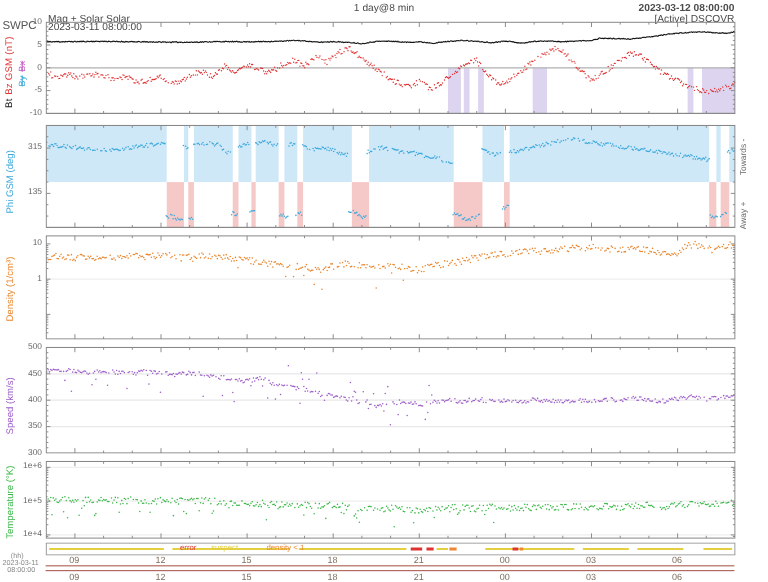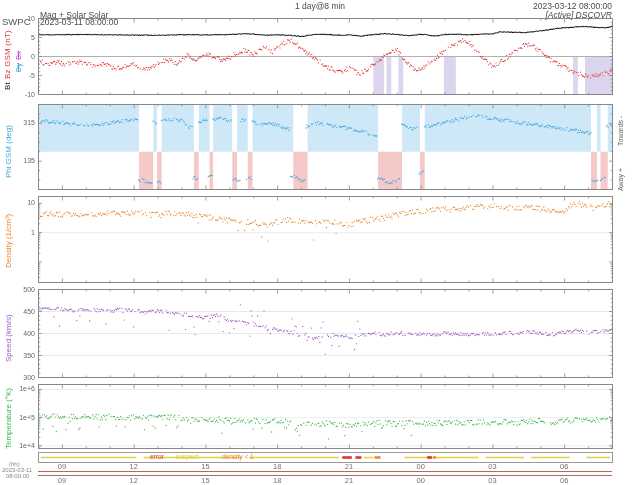--- a/index.html
+++ b/index.html
@@ -21,22 +21,22 @@
 </style>
 </head>
 <body>
 
 <div class="stage">
 
   <span class="t brand" style="left:2px;top:16px;">SWPC</span>
   <span class="t hdr" style="left:40px;top:17px;">2023-03-11 08:00:00</span>
   <span class="t hdr" style="left:40px;top:10px;">Mag + Solar Solar</span>
   <span class="t hdr" style="left:245px;top:1px;width:150px;text-align:center;">1 day@8 min</span>
-  <span class="t hdr" style="left:462px;top:1px;width:150px;text-align:right;">2023-03-12 08:00:00</span>
-  <span class="t hdr" style="left:462px;top:10px;width:150px;text-align:right;font-style:italic;">[Active] DSCOVR</span>
+  <span class="t hdr" style="left:462px;top:1px;width:150px;text-align:right;font-weight:bold;">2023-03-12 08:00:00</span>
+  <span class="t hdr" style="left:462px;top:10px;width:150px;text-align:right;">[Active] DSCOVR</span>
 
   <span class="vlab" style="left:3px;top:90px;">
     <span style="margin-right: 3px; color: rgb(22, 22, 22);">Bt</span><span style="color: rgb(224, 52, 52);">Bz GSM (nT)</span>
   </span>
   <span class="vlab" style="left:14px;top:72px;font-size:7.5px;">
     <span class="strike" style="margin-right: 3px; color: rgb(63, 169, 220);">By</span><span class="strike" style="color: rgb(200, 92, 200);">Bx</span>
   </span>
   <span class="vlab" style="left: 4px; top: 178px; color: rgb(63, 169, 220);">Phi GSM (deg)</span>
   <span class="vlab" style="left: 4px; top: 268px; color: rgb(232, 135, 47);">Density (1/cm³)</span>
   <span class="vlab" style="left: 4px; top: 362px; color: rgb(157, 95, 201);">Speed (km/s)</span>

